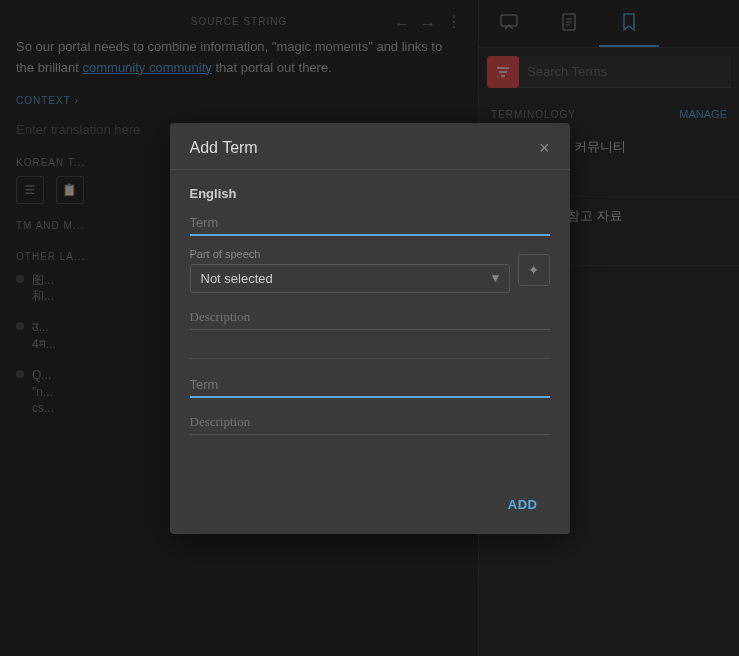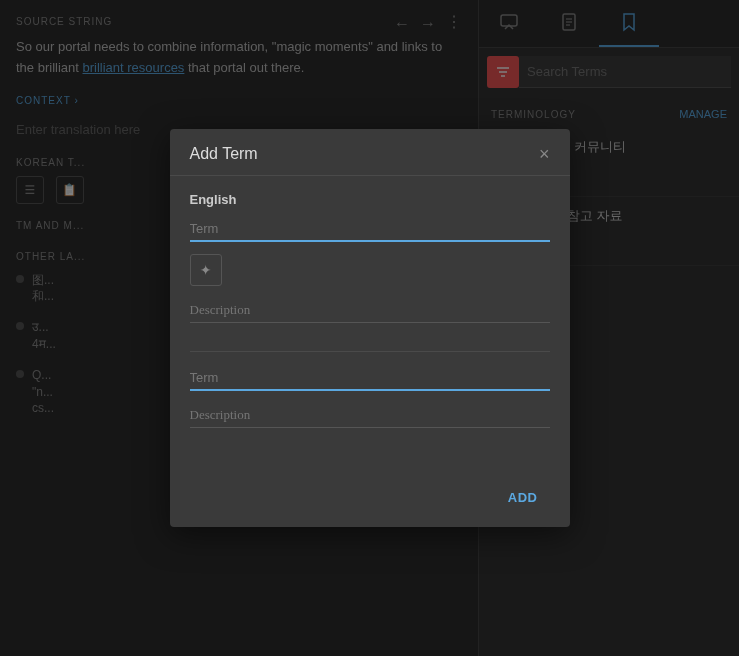--- a/index.html
+++ b/index.html
@@ -22,20 +22,21 @@
       background: #2d2d2d;
       padding: 16px;
     }
 
     .source-string-label {
       font-size: 10px;
       color: #888;
       letter-spacing: 1px;
       text-transform: uppercase;
       margin-bottom: 10px;
+      text-align: center;
     }
 
     .toolbar-icons {
       position: absolute;
       top: 12px;
       right: 16px;
       display: flex;
       gap: 10px;
       align-items: center;
     }
@@ -441,21 +442,21 @@
   <div class="source-string-label">SOURCE STRING</div>
 
   <div class="toolbar-icons">
     <span class="toolbar-icon">←</span>
     <span class="toolbar-icon">→</span>
     <span class="toolbar-icon">⋮</span>
   </div>
 
   <div class="source-text">
     <span>So our portal needs to combine information, "magic moments" and links to the brilliant</span>
-    <a>brilliant resources</a>
+    <a>community community</a>
     <span>that portal out there.</span>
   </div>
 
   <div class="context-label">CONTEXT</div>
 
   <div class="translation-input">Enter translation here</div>
 
   <div style="margin-top: 20px;">
     <div class="section-label">KOREAN T...</div>
     <div class="icons-row">
@@ -551,20 +552,33 @@
     </div>
 
     <div class="modal-body">
       <div class="lang-section-title">English</div>
 
       <div class="form-field">
         <input class="term-input" type="text" placeholder="Term" style="">
       </div>
 
       <div class="pos-row">
+        <div style="flex:1;">
+          <div class="form-label">Part of speech</div>
+          <div class="pos-select-wrapper">
+            <select class="pos-select">
+              <option>Not selected</option>
+              <option>Noun</option>
+              <option>Verb</option>
+              <option>Adjective</option>
+              <option>Adverb</option>
+            </select>
+            <span class="pos-chevron">▼</span>
+          </div>
+        </div>
         <button class="wand-btn">✦</button>
       </div>
 
       <div class="form-field">
         <input class="desc-input" type="text" placeholder="Description" style="">
       </div>
 
       <div class="modal-divider"></div>
 
 

